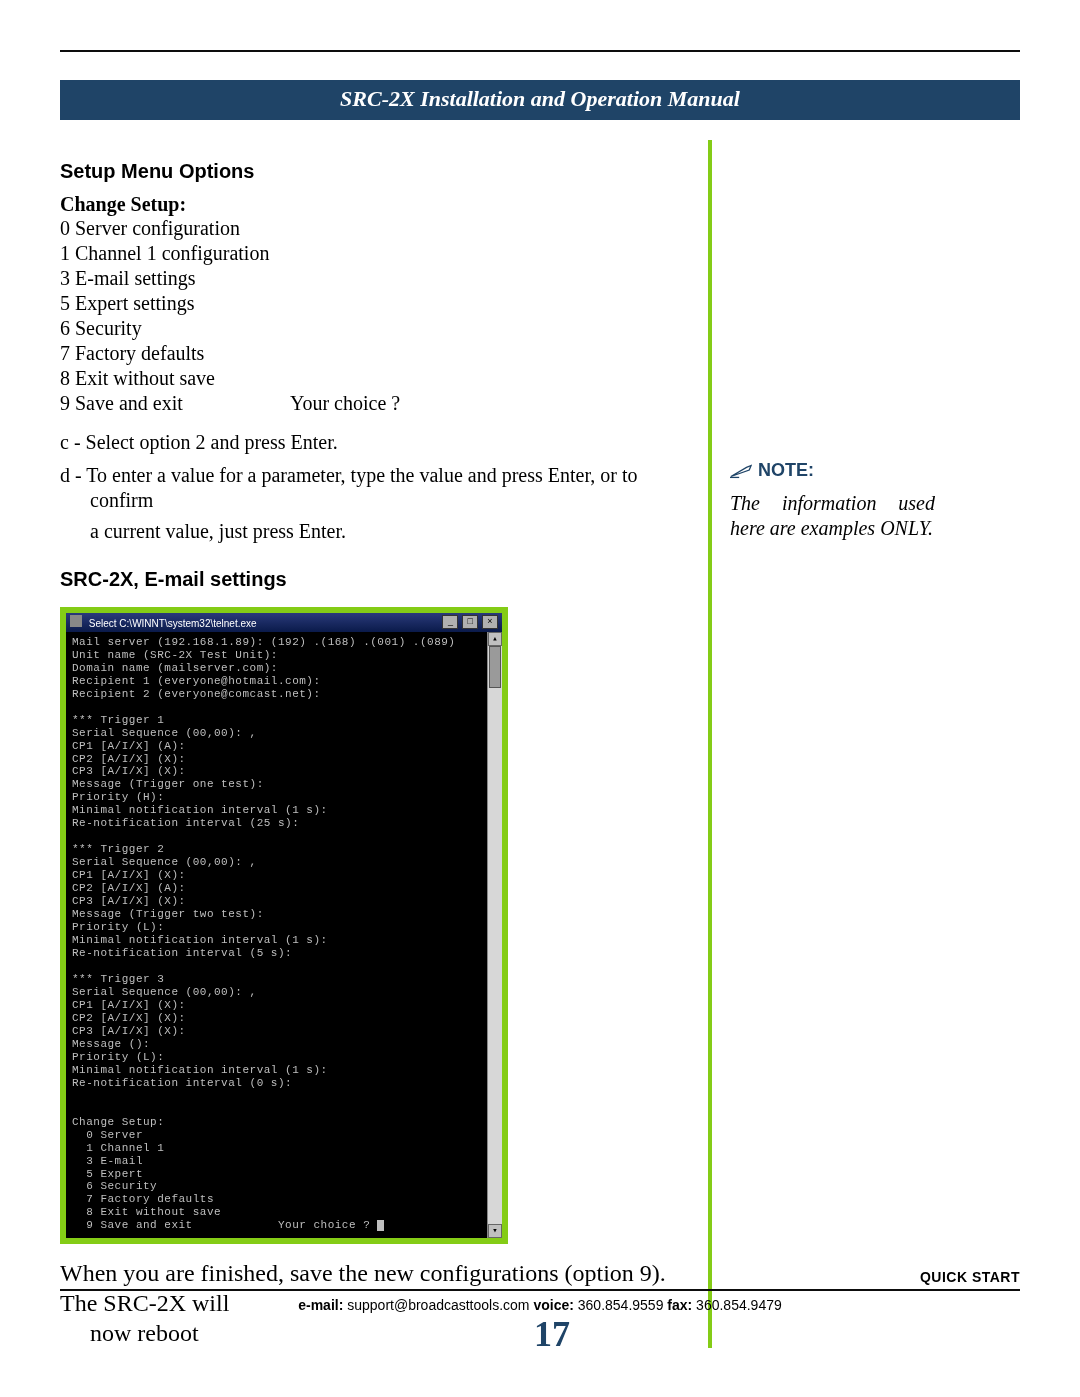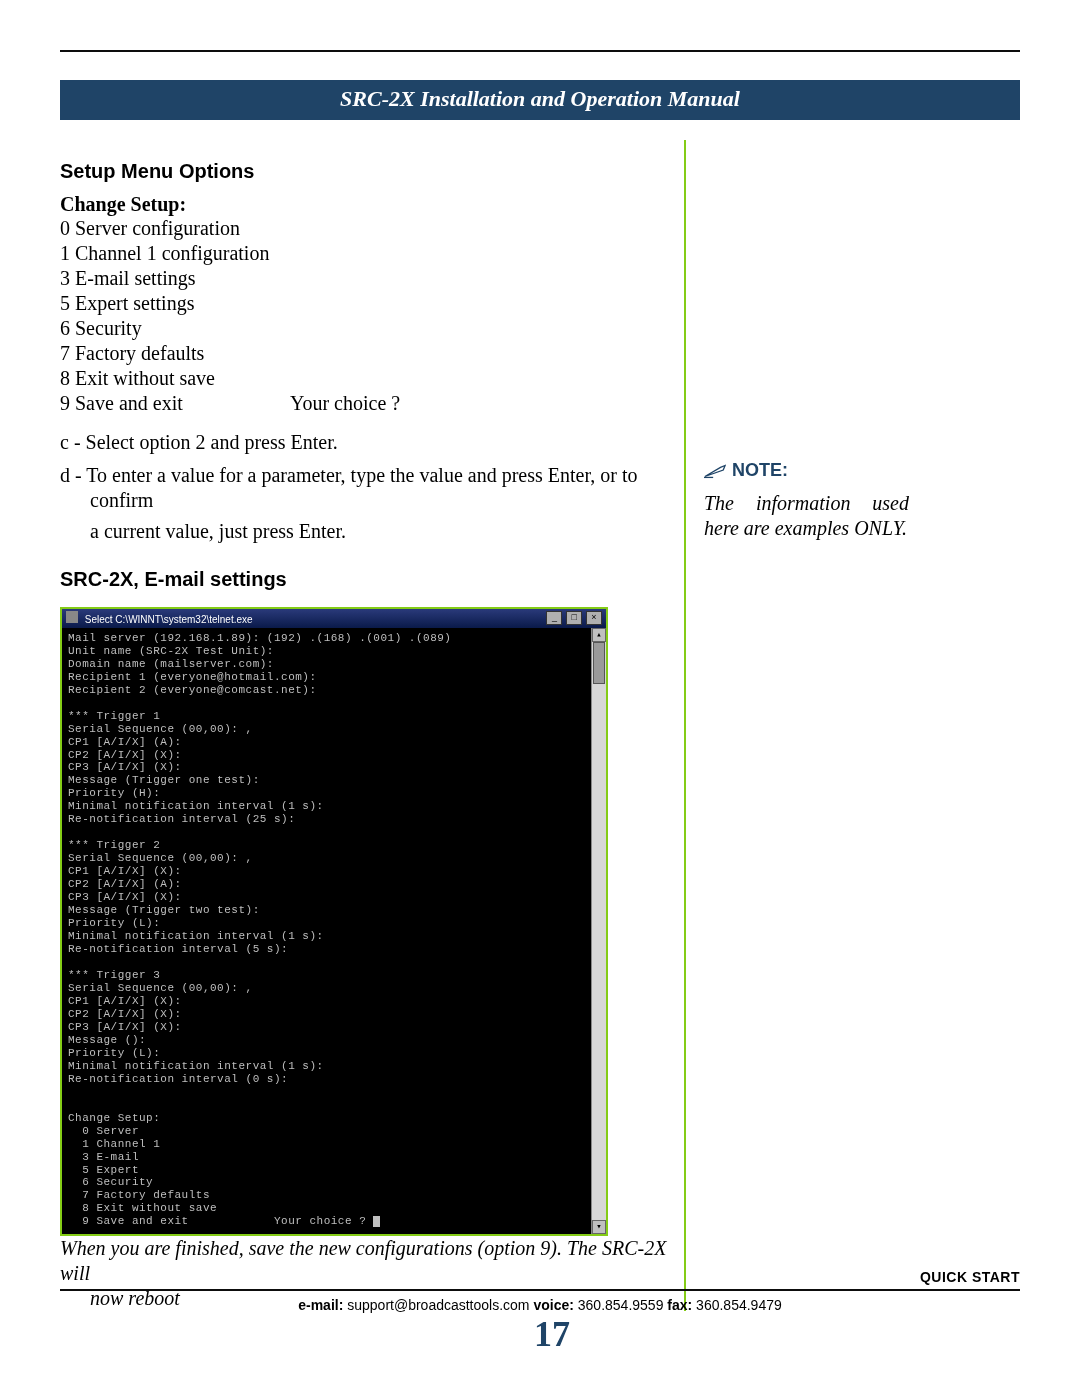--- a/index.html
+++ b/index.html
@@ -28,29 +28,29 @@
     text-align: center;
     font-style: italic;
     font-weight: bold;
     font-size: 22px;
     padding: 6px 0 8px 0;
     font-family: "Times New Roman", Times, serif;
     margin-top: 28px;
   }
   .content-area {
     display: flex;
-    gap: 4px;
+    gap: 28px;
     margin-top: 20px;
   }
   .main-col {
     flex: 0 0 620px;
   }
   .side-col {
     flex: 1;
-    border-left: 2px solid #84cc16;
+    border-left: 4px solid #84cc16;
     padding-left: 18px;
     min-height: 1040px;
     position: relative;
   }
   .section-heading {
     font-family: Arial, Helvetica, sans-serif;
     font-weight: bold;
     font-size: 20px;
     margin: 20px 0 10px 0;
     color: #000;
@@ -79,27 +79,27 @@
   }
   .indent {
     padding-left: 30px;
     text-indent: -30px;
   }
   .indent2 {
     padding-left: 30px;
   }
   .terminal {
     margin-top: 16px;
-    width: 548px;
+    width: 448px;
     background: #000;
     color: #bfbfbf;
     font-family: "Courier New", monospace;
     font-size: 11px;
     line-height: 1.18;
-    border: 2px solid #84cc16;
+    border: 6px solid #84cc16;
     box-sizing: border-box;
   }
   .term-titlebar {
     background: linear-gradient(#2a3a7a, #0a1a4a);
     color: #fff;
     font-family: Arial, Helvetica, sans-serif;
     font-size: 10px;
     padding: 2px 4px;
     display: flex;
     justify-content: space-between;
@@ -127,21 +127,21 @@
   }
   .term-scroll .up,.term-scroll .down{
     height:14px;background:#c0c0c0;border:1px solid #666;box-sizing:border-box;text-align:center;font-size:9px;line-height:12px;color:#000;
   }
   .term-scroll .down{position:absolute;bottom:0;left:0;right:0;}
   .term-scroll .thumb{position:absolute;top:14px;left:1px;right:1px;height:40px;background:#9a9a9a;border:1px solid #555;}
   .cursor-block{
     display:inline-block;width:7px;height:11px;background:#bfbfbf;vertical-align:text-bottom;
   }
   .after-text{
-    font-size:20px;line-height:1.25;font-style:italic;
+    font-size:24px;line-height:1.25;margin-top:14px;
   }
   .after-text .line2{padding-left:30px;}
   .note-block{
     position:absolute;
     top:320px;
     left:18px;
     right:0;
   }
   .note-label{
     font-family: Arial, Helvetica, sans-serif;

